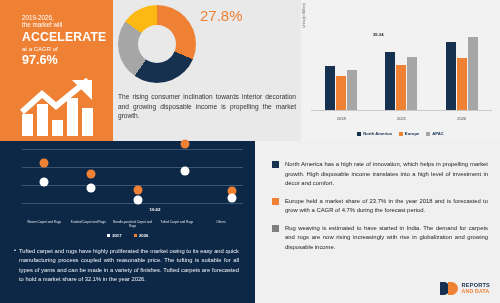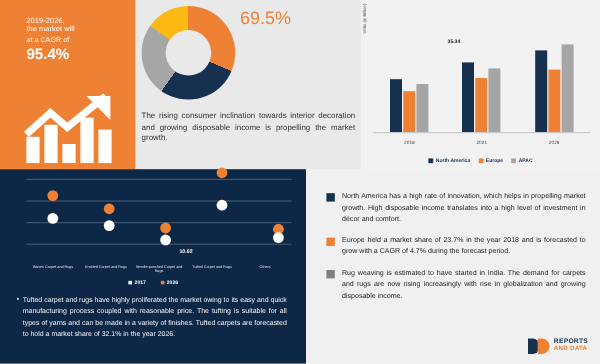--- a/index.html
+++ b/index.html
@@ -120,40 +120,41 @@
 <body>
 
 <div class="page">
 
   <div class="top">
 
     <div class="accel">
       <div class="accel-txt">
         <div class="accel-l1">2019-2026,</div>
         <div class="accel-l2">the market will</div>
+        <div class="accel-big">ACCELERATE</div>
         <div class="accel-l3">at a CAGR of</div>
-        <div class="accel-pct">95.4%</div>
+        <div class="accel-pct">97.6%</div>
       </div>
       <svg class="accel-art" viewBox="0 0 85 58">
         <rect x="2" y="36" width="11" height="22" fill="#ffffff"></rect>
         <rect x="17" y="26" width="11" height="32" fill="#ffffff"></rect>
         <rect x="32" y="42" width="11" height="16" fill="#ffffff"></rect>
         <rect x="47" y="20" width="11" height="38" fill="#ffffff"></rect>
         <rect x="62" y="30" width="11" height="28" fill="#ffffff"></rect>
         <path d="M2 34 L22 16 L36 28 L68 2" stroke="#ffffff" stroke-width="6" fill="none" stroke-linejoin="miter"></path>
         <path d="M52 2 L72 2 L72 22 Z" fill="#ffffff"></path>
       </svg>
     </div>
 
     <div class="mid">
       <div class="donut-wrap">
         <div class="donut"></div>
       </div>
       <div class="stat">
-        <div class="stat-pct">69.5%</div>
+        <div class="stat-pct">27.8%</div>
       </div>
       <div class="mid-note">The rising consumer inclination towards interior decoration and growing disposable income is propelling the market growth.</div>
     </div>
 
     <div class="barchart">
       <div class="ylab">Units (in Billion)</div>
 
       <div class="plot">
         <div class="groups">
 

